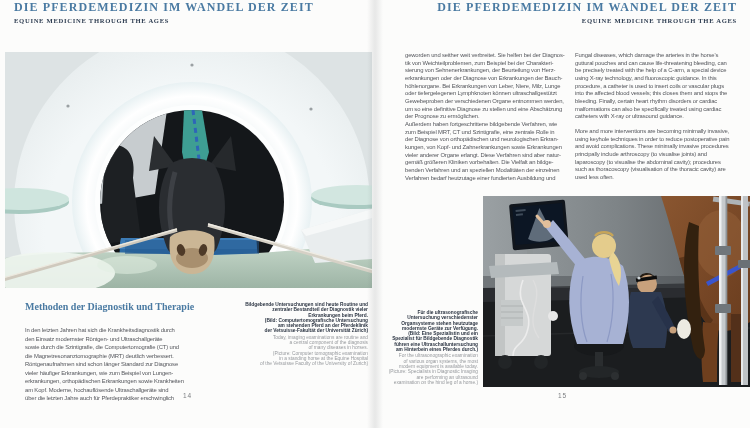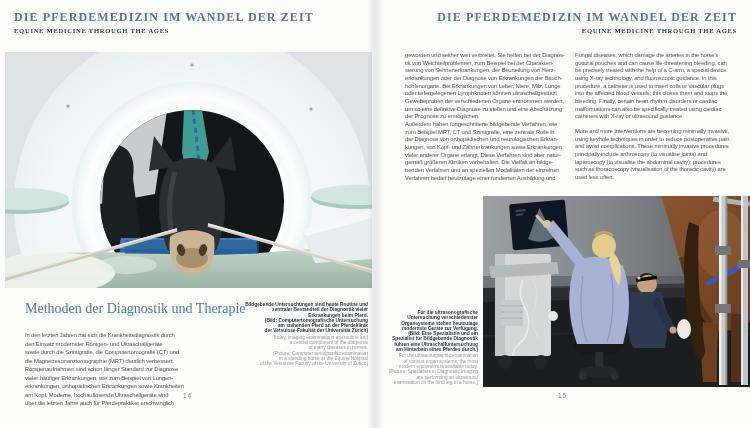--- a/index.html
+++ b/index.html
@@ -6,21 +6,21 @@
   body{
     width:750px;height:428px;position:relative;overflow:hidden;
     background:#fcfcfb;
     font-family:"Liberation Sans","DejaVu Sans",sans-serif;
   }
   .page{position:absolute;top:0;width:375px;height:428px;background:#fcfcfb;}
   #page-left{left:0;}
   #page-right{left:375px;}
 
   
-  .hdr{position:absolute;top:10px;}
+  .hdr{position:absolute;top:0;}
   .hdr-left{left:14px;text-align:left;}
   .hdr-right{right:13px;text-align:right;}
   .hdr-title{
     font-family:"Liberation Serif","DejaVu Serif",serif;
     font-weight:bold;font-size:12px;letter-spacing:1.1px;
     color:#4a7aa2;white-space:nowrap;
   }
   .hdr-sub{
     font-family:"Liberation Serif","DejaVu Serif",serif;
     font-weight:bold;font-size:6.6px;letter-spacing:0.7px;
@@ -29,21 +29,21 @@
 
   
   .photo{position:absolute;display:block;}
   #photo-ct{left:5px;top:52px;width:367px;height:236px;}
   #photo-us{left:108px;top:196px;width:267px;height:191px;}
 
   
   .section{position:absolute;left:25px;top:301px;width:172px;}
   .section-heading{
     font-family:"Liberation Serif","DejaVu Serif",serif;
-    font-weight:normal;font-size:14px;color:#4a7aa2;
+    font-weight:bold;font-size:10px;color:#4a7aa2;
     margin-bottom:14px;white-space:nowrap;
   }
   .bodytext{
     font-size:5.9px;line-height:8.5px;letter-spacing:-0.15px;
     color:#54565c;white-space:pre;overflow:hidden;
   }
 
   
   .caption{position:absolute;text-align:right;}
   #caption-left{right:7px;top:302px;}

